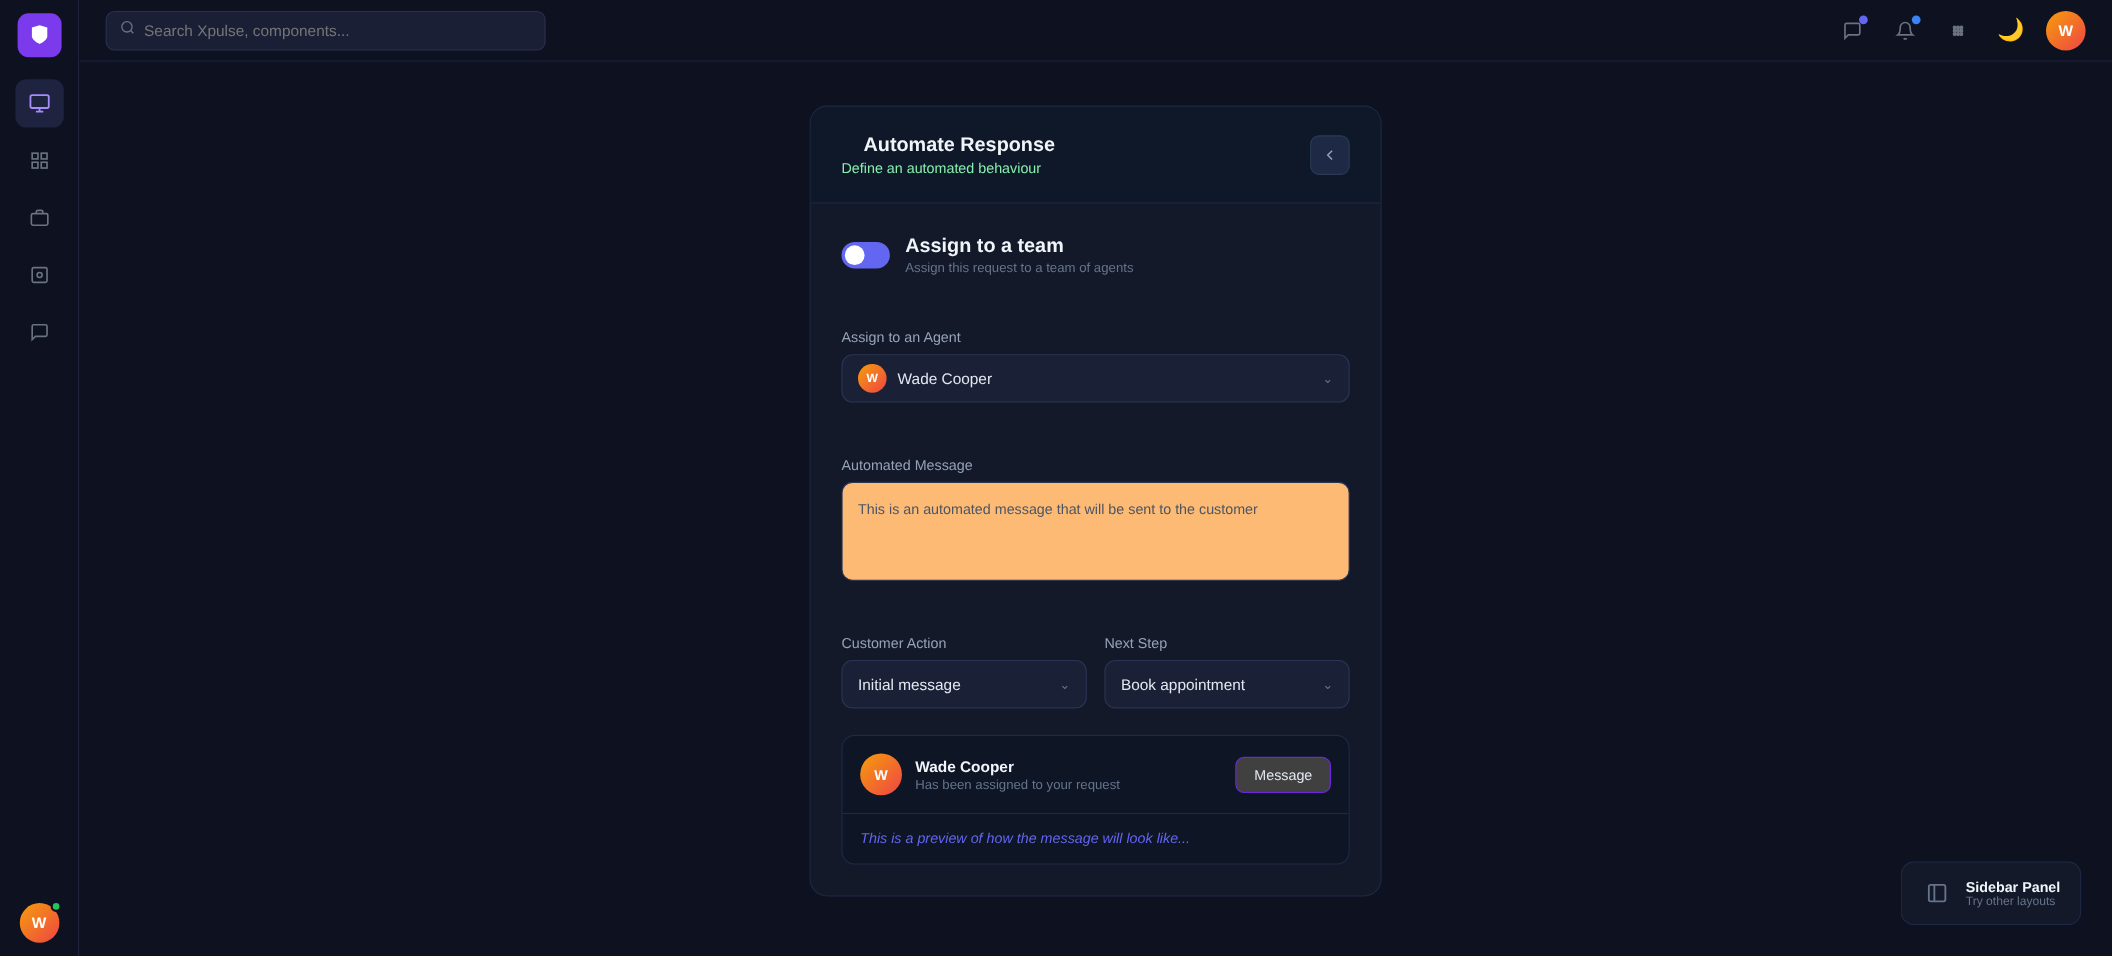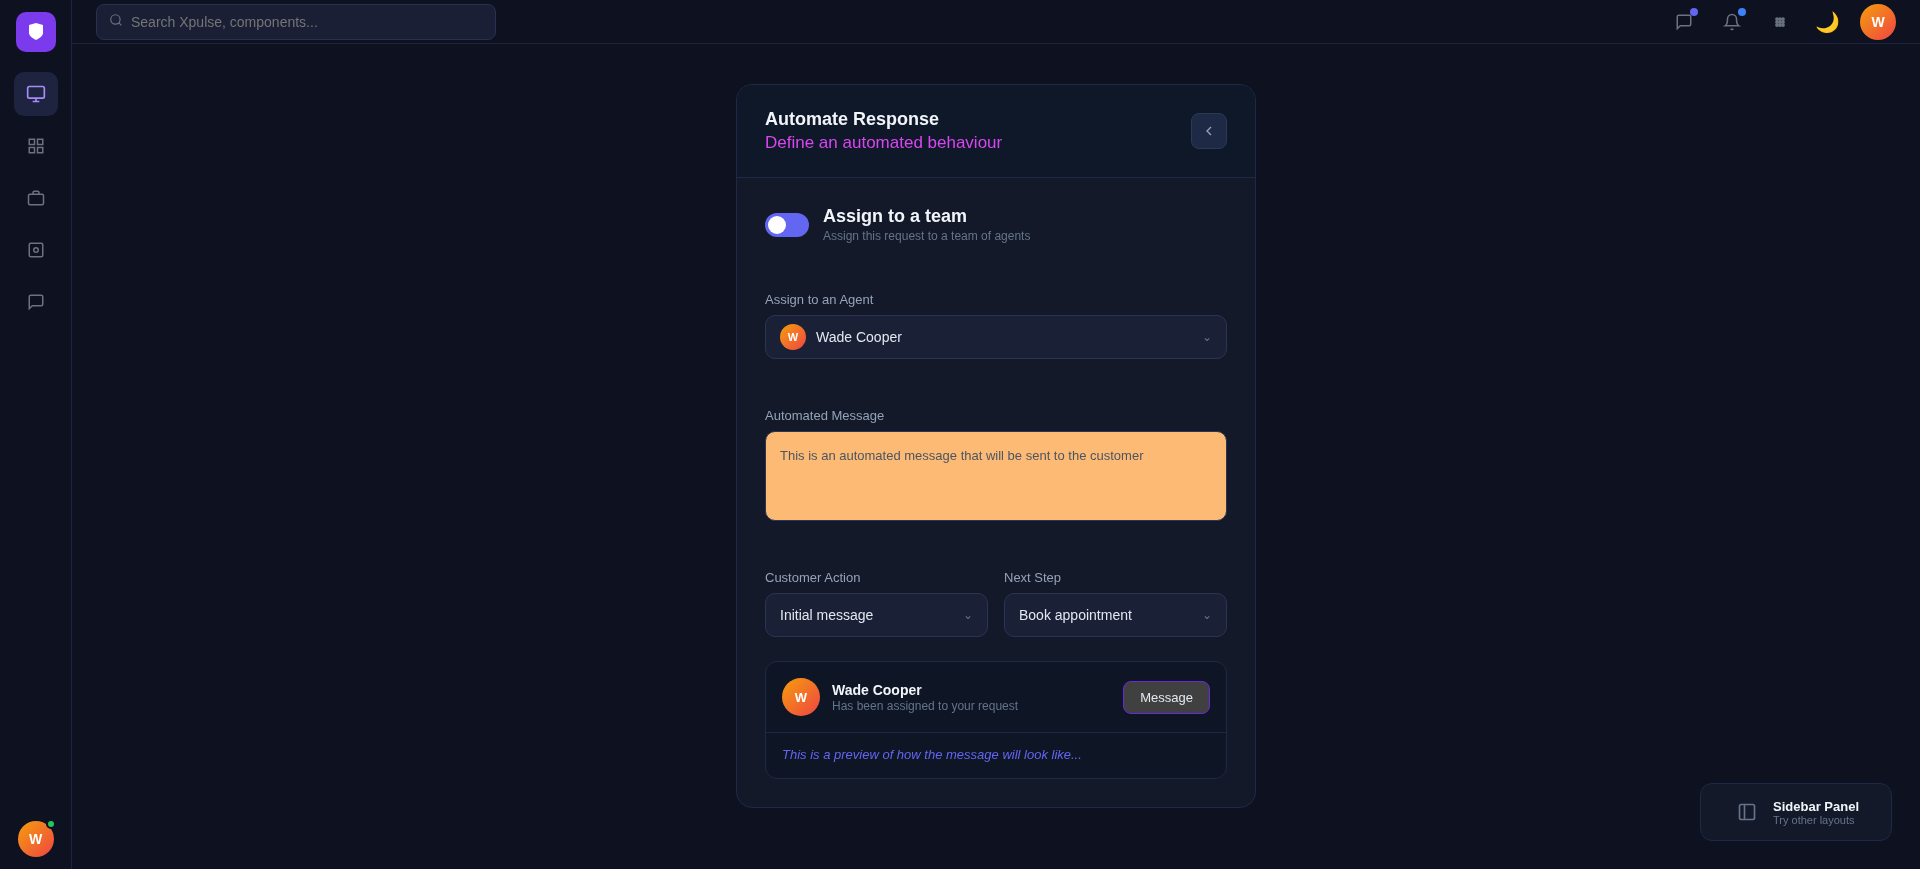--- a/index.html
+++ b/index.html
@@ -85,21 +85,21 @@
     
     .main {
       flex: 1;
       display: flex;
       flex-direction: column;
       overflow: hidden;
     }
 
     
     .topbar {
-      height: 44px;
+      height: 56px;
       background: #0e1120;
       border-bottom: 1px solid #1e2440;
       display: flex;
       align-items: center;
       padding: 0 24px;
       gap: 16px;
     }
     .search-bar {
       flex: 1;
       max-width: 400px;
@@ -190,24 +190,25 @@
       padding: 24px 28px;
       display: flex;
       align-items: center;
       justify-content: space-between;
       border-bottom: 1px solid #1e2a45;
     }
     .card-header-text h2 {
       font-size: 18px;
       font-weight: 600;
       color: #f1f5f9;
+      margin-left: 20px;
     }
     .card-header-text p {
-      font-size: 17px;
-      color: #d946ef;
+      font-size: 13px;
+      color: #86efac;
       margin-top: 3px;
     }
     .back-btn {
       width: 36px;
       height: 36px;
       background: #1e2a45;
       border: 1px solid #2a3a55;
       border-radius: 8px;
       display: flex;
       align-items: center;
@@ -391,21 +392,21 @@
     }
 
     
     .sidebar-panel-toast {
       position: fixed;
       bottom: 28px;
       right: 28px;
       background: #131929;
       border: 1px solid #1e2a45;
       border-radius: 12px;
-      padding: 14px 32px;
+      padding: 14px 18px;
       display: flex;
       align-items: center;
       gap: 12px;
       cursor: pointer;
     }
     .sidebar-panel-icon {
       width: 28px;
       height: 28px;
       display: flex;
       align-items: center;

